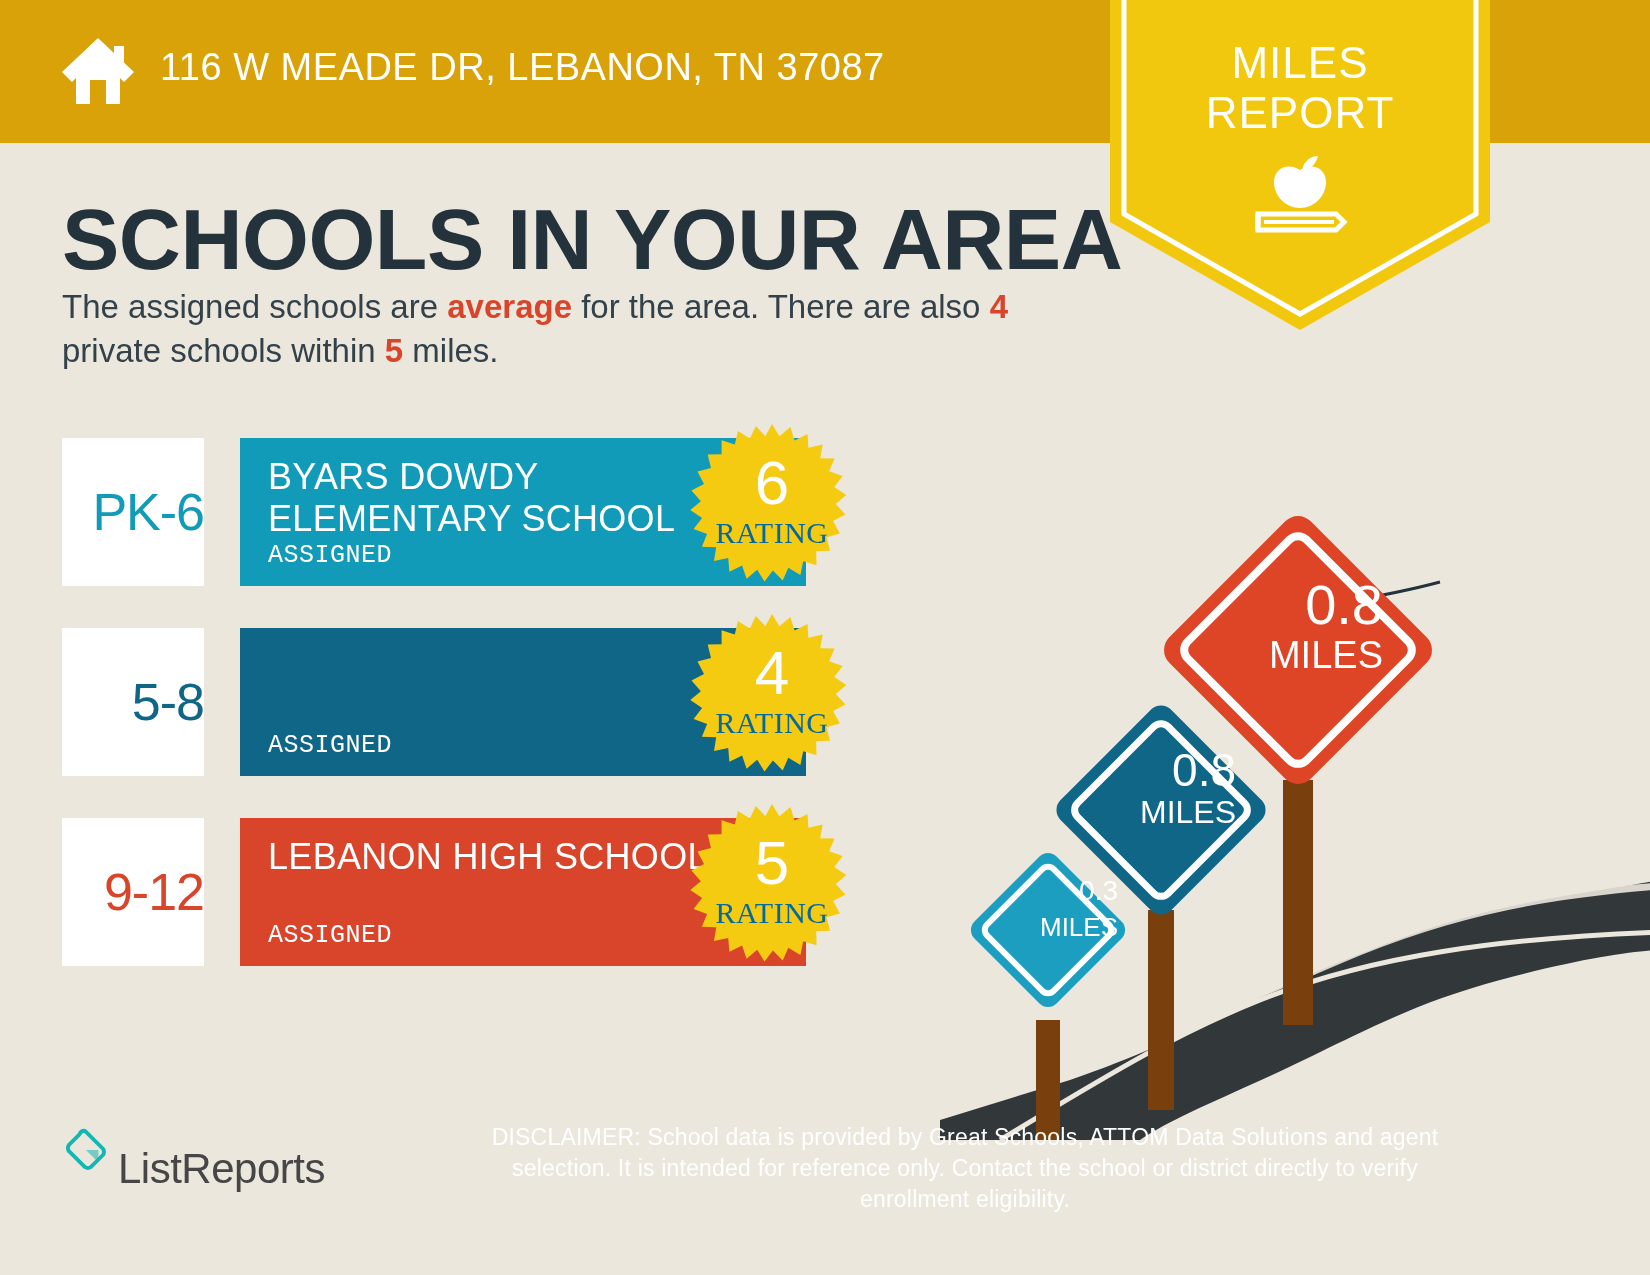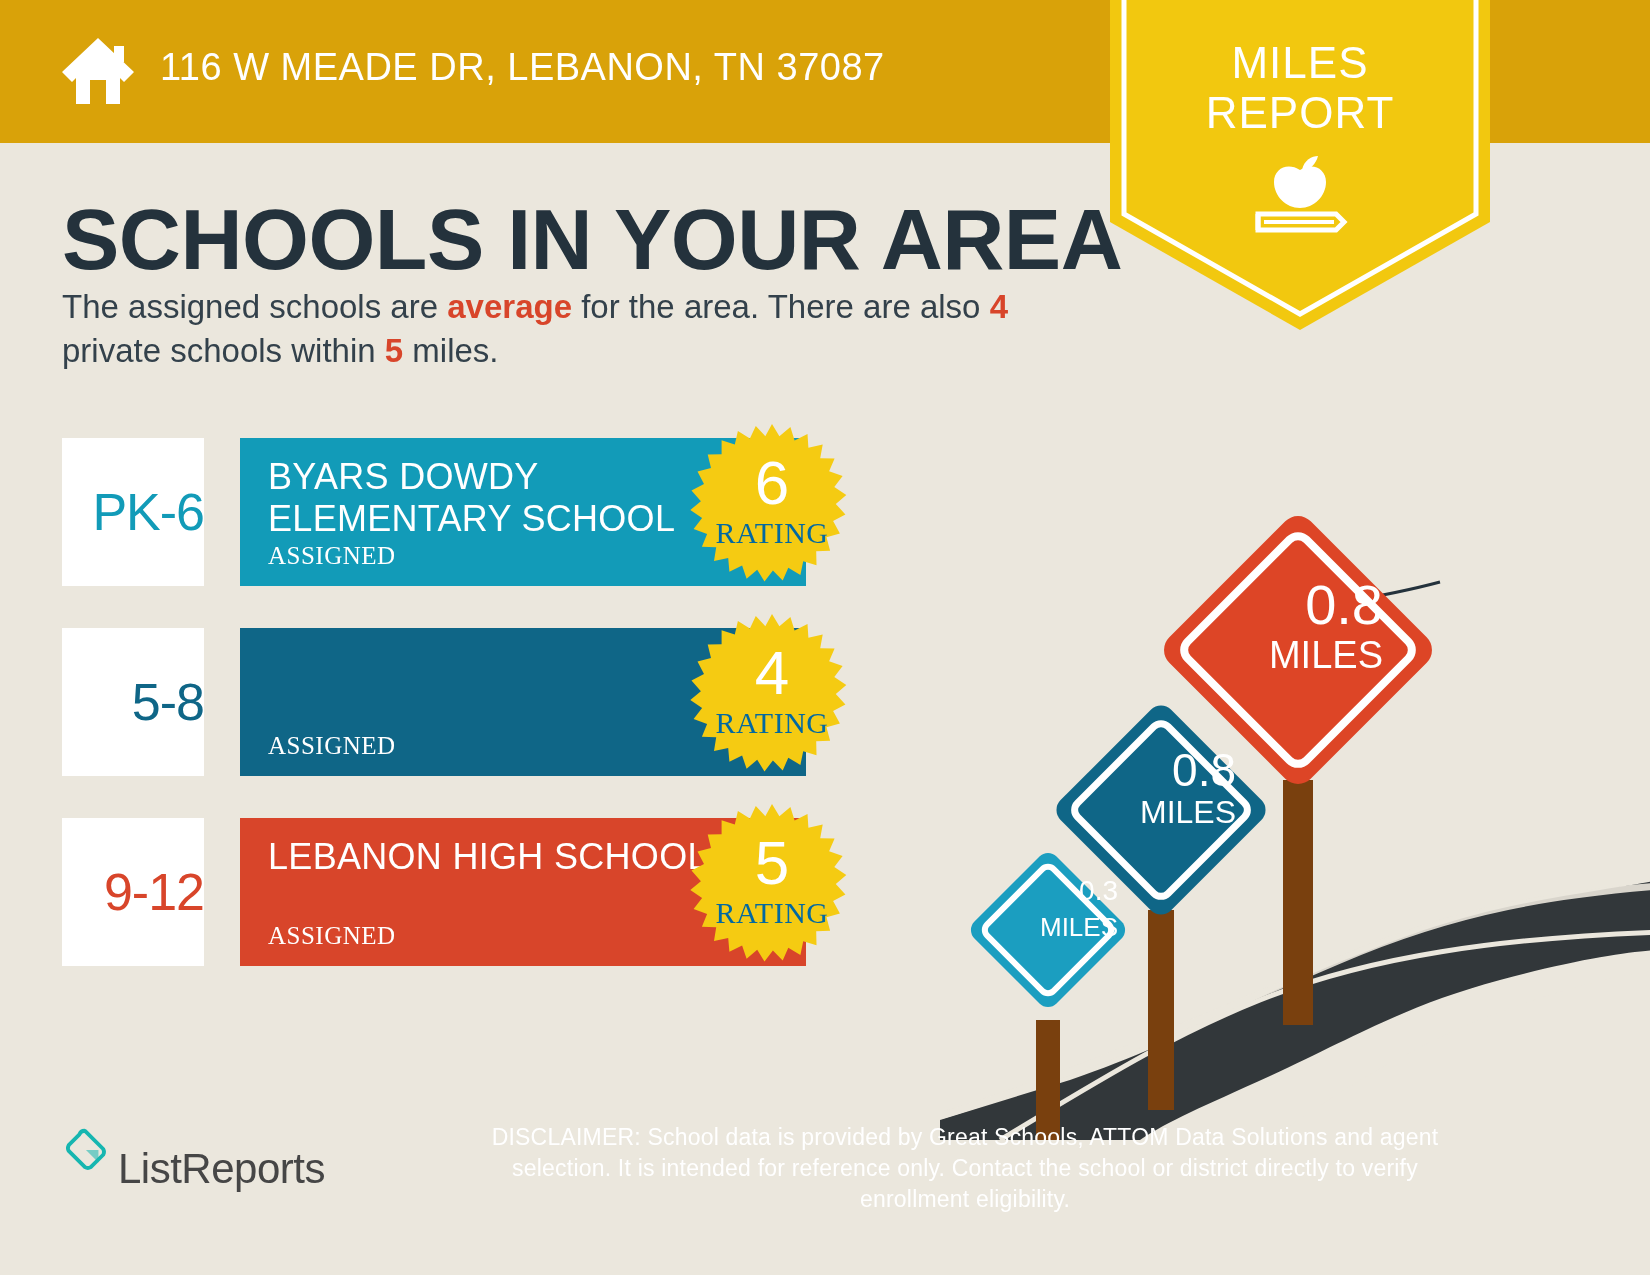--- a/index.html
+++ b/index.html
@@ -64,21 +64,21 @@
   }
   .school-name{
     position:absolute;left:28px;top:18px;width:470px;
     color:#ffffff;font-size:36px;line-height:42px;
     font-family:"Liberation Sans Narrow","Liberation Sans",sans-serif;
     letter-spacing:0.3px;
   }
   .assigned{
     position:absolute;left:28px;bottom:16px;
     color:#ffffff;font-size:25px;letter-spacing:0.5px;
-    font-family:Liberation Serif, serif;
+    font-family:Liberation Mono, monospace;
   }
   .badge{position:absolute;left:620px;top:-16px;width:180px;height:180px;}
   .badge svg{position:absolute;left:0;top:0;}
   .badge-num{
     position:absolute;left:0;top:30px;width:180px;text-align:center;
     color:#ffffff;font-size:62px;line-height:62px;font-weight:400;
     font-family:"Liberation Sans Narrow","Liberation Sans",sans-serif;
   }
   .badge-lbl{
     position:absolute;left:0;top:94px;width:180px;text-align:center;

